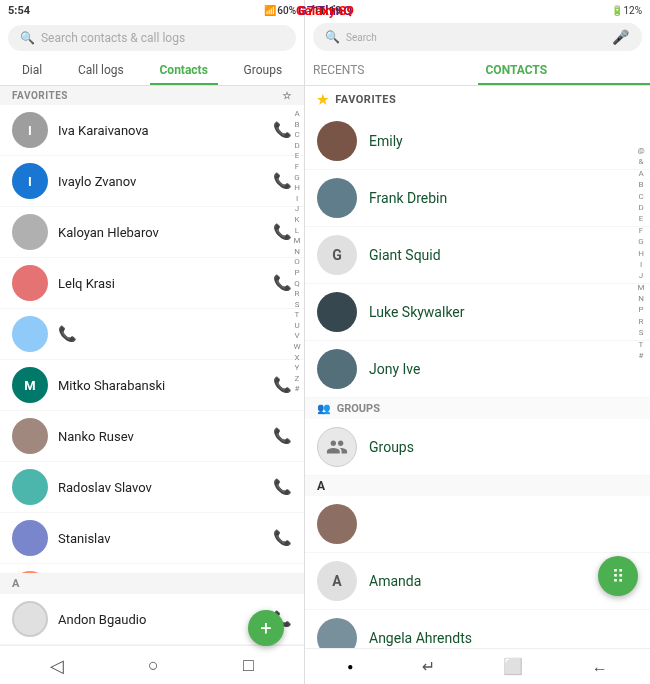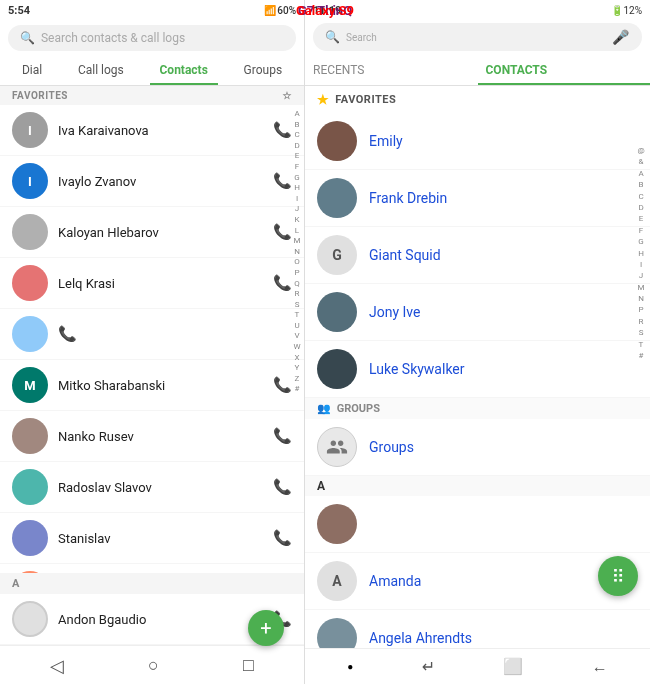--- a/index.html
+++ b/index.html
@@ -268,21 +268,21 @@
       align-items: center;
       justify-content: center;
       font-size: 14px;
       color: #fff;
       font-weight: bold;
       flex-shrink: 0;
       overflow: hidden;
     }
     .right-contact-name {
       font-size: 14px;
-      color: #1d4ed8;
+      color: #14532d;
     }
 
     .section-label-right {
       padding: 4px 12px;
       font-size: 11px;
       color: #888;
       font-weight: bold;
       background: #fafafa;
       display: flex;
       align-items: center;
@@ -505,26 +505,26 @@
     </div>
     <div class="right-contact-row">
       <div class="right-avatar" style="background:#607d8b;"></div>
       <span class="right-contact-name">Frank Drebin</span>
     </div>
     <div class="right-contact-row">
       <div class="right-avatar" style="background:#e0e0e0;color:#555;">G</div>
       <span class="right-contact-name">Giant Squid</span>
     </div>
     <div class="right-contact-row">
+      <div class="right-avatar" style="background:#37474f;"></div>
+      <span class="right-contact-name">Luke Skywalker</span>
+    </div>
+    <div class="right-contact-row">
       <div class="right-avatar" style="background:#546e7a;"></div>
       <span class="right-contact-name">Jony Ive</span>
-    </div>
-    <div class="right-contact-row">
-      <div class="right-avatar" style="background:#37474f;"></div>
-      <span class="right-contact-name">Luke Skywalker</span>
     </div>
 
     <div class="section-label-right">
       <span>👥</span>
       <span>GROUPS</span>
     </div>
     <div class="right-contact-row">
       <div class="right-avatar" style="background:#e8e8e8;border-radius:50%;border:1px solid #ccc;">
         <svg width="22" height="22" viewBox="0 0 24 24" fill="#777">
             <path d="M16 11c1.66 0 2.99-1.34 2.99-3S17.66 5 16 5c-1.66 0-3 1.34-3 3s1.34 3 3 3zm-8 0c1.66 0 2.99-1.34 2.99-3S9.66 5 8 5C6.34 5 5 6.34 5 8s1.34 3 3 3zm0 2c-2.33 0-7 1.17-7 3.5V19h14v-2.5c0-2.33-4.67-3.5-7-3.5zm8 0c-.29 0-.62.02-.97.05 1.16.84 1.97 1.97 1.97 3.45V19h6v-2.5c0-2.33-4.67-3.5-7-3.5z"></path>

